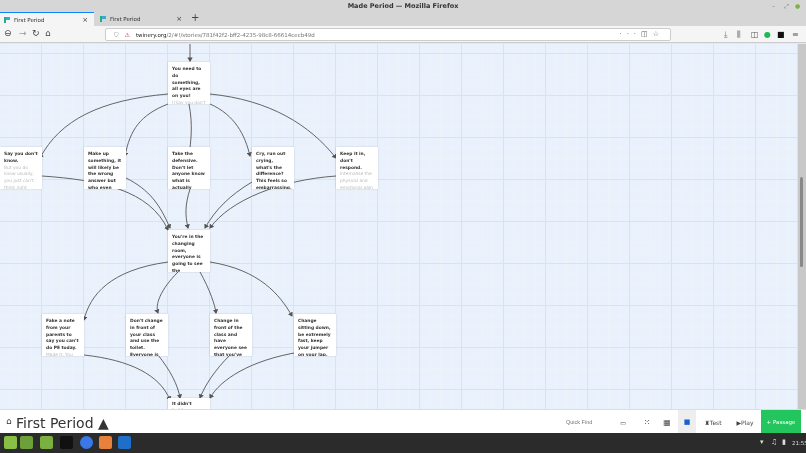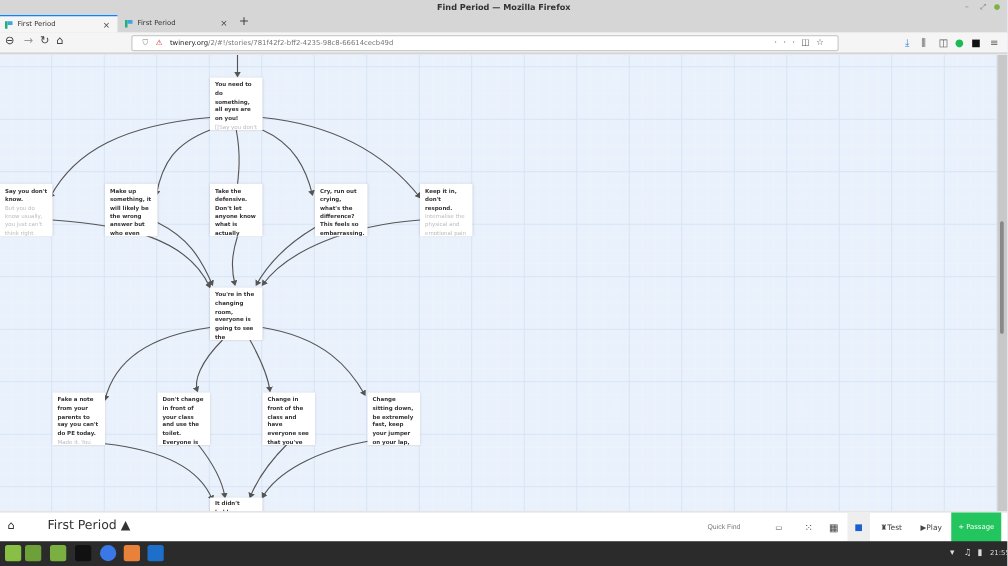--- a/index.html
+++ b/index.html
@@ -26,35 +26,35 @@
  background-image:linear-gradient(#d7e3f4 1px,transparent 1px),linear-gradient(90deg,#d7e3f4 1px,transparent 1px),linear-gradient(#eef3fa 1px,transparent 1px),linear-gradient(90deg,#eef3fa 1px,transparent 1px);
  background-size:42px 42px,42px 42px,10.5px 10.5px,10.5px 10.5px;background-position:-1px 9px,-1px 9px,-1px 9px,-1px 9px;overflow:hidden}
 .scrollbar{position:absolute;left:798px;top:44px;width:8px;height:365px;background:#c8c8c8}
 .scrollthumb{position:absolute;left:2px;top:133px;width:3px;height:90px;background:#888;border-radius:2px}
 svg.links{position:absolute;left:0;top:0}
 .passage{position:absolute;width:42px;height:42px;background:#fff;box-shadow:0 0 2px rgba(0,0,0,.15);padding:4px 4px 0 4px;overflow:hidden;font-size:4.4px;line-height:6.8px}
 .passage .pt{font-weight:bold;color:#333;display:block}
 .passage .ex{color:#bbb;display:block}
 .passage.short{height:12px;padding-top:3px}
 .bottombar{position:absolute;left:0;top:409px;width:806px;height:24px;background:#fff;border-top:1px solid #ddd}
-.story-title{position:absolute;left:38px;top:5px;font-size:10px;color:#333}
+.story-title{position:absolute;left:16px;top:5px;font-size:14px;color:#333}
 .homeic{position:absolute;left:6px;top:6px;font-size:9px;color:#333}
 .qf{position:absolute;left:560px;top:4px;width:80px;height:16px;font-size:5.5px;color:#bbb;padding:5px 6px;border:none;background:transparent}
 .bb-btn{position:absolute;top:0;height:24px;font-size:6px;color:#444;display:flex;align-items:center;justify-content:center}
 .bb-btn.sel{background:#eee}
 .addp{position:absolute;left:761px;top:0;width:40px;height:24px;background:#22c55e;color:#fff;font-size:5.5px;display:flex;align-items:center;justify-content:center}
 .taskbar{position:absolute;left:0;top:433px;width:806px;height:20px;background:#2b2b2b}
 .tb-app{position:absolute;top:3px;width:13px;height:13px;border-radius:2px}
 .tray{position:absolute;top:5px;font-size:7px;color:#ddd}
 </style>
 </head>
 <body>
 
 <div class="titlebar">
-  <div class="title">Find Period — Mozilla Firefox</div>
+  <div class="title">Made Period — Mozilla Firefox</div>
   <span class="winctl" style="left:772px">–</span>
   <span class="winctl" style="left:784px">⤢</span>
   <span class="winctl" style="left:795px;color:#7cb342">●</span>
 </div>
 
 <div class="tabbar">
   <div class="tab active" style="left:0;width:94px">
     <span class="fav"></span>
     <span>First Period</span>
     <span class="x">×</span>

